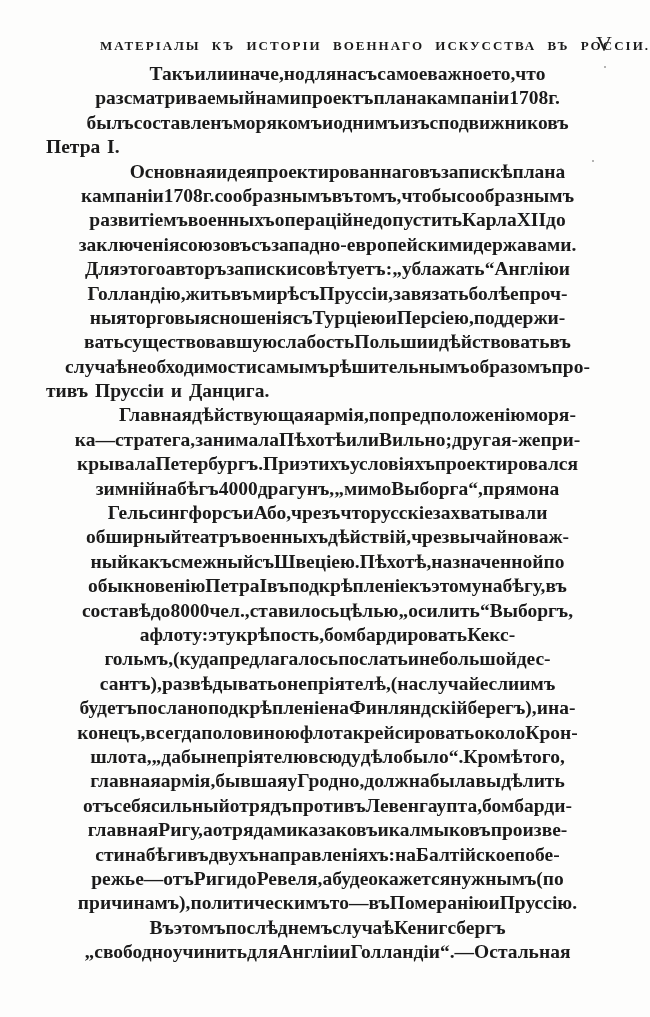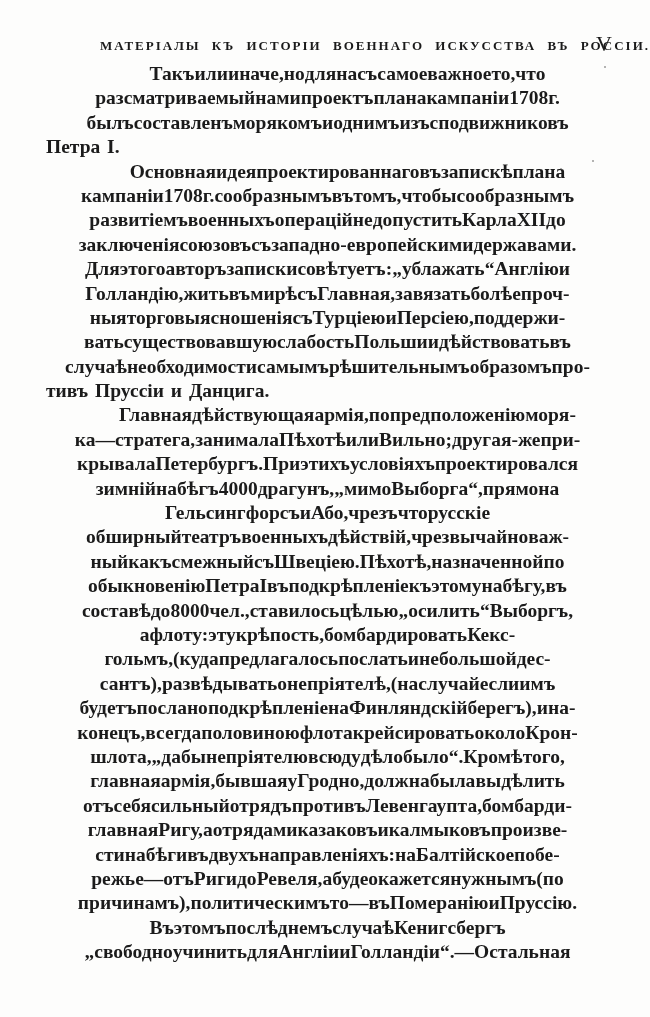--- a/index.html
+++ b/index.html
@@ -159,21 +159,21 @@
           <span>„ублажать“</span>
           <span>Англію</span>
           <span>и</span>
         </div>
         <div class="line">
           <span>Голландію,</span>
           <span>жить</span>
           <span>въ</span>
           <span>мирѣ</span>
           <span>съ</span>
-          <span>Главная,</span>
+          <span>Пруссіи,</span>
           <span>завязать</span>
           <span>болѣе</span>
           <span>проч-</span>
         </div>
         <div class="line">
           <span>ныя</span>
           <span>торговыя</span>
           <span>сношенія</span>
           <span>съ</span>
           <span>Турціею</span>
@@ -236,20 +236,21 @@
           <span>прямо</span>
           <span>на</span>
         </div>
         <div class="line">
           <span>Гельсингфорсъ</span>
           <span>и</span>
           <span>Або,</span>
           <span>чрезъ</span>
           <span>что</span>
           <span>русскіе</span>
+          <span>захватывали</span>
         </div>
         <div class="line">
           <span>обширный</span>
           <span>театръ</span>
           <span>военныхъ</span>
           <span>дѣйствій,</span>
           <span>чрезвычайно</span>
           <span>важ-</span>
         </div>
         <div class="line">

